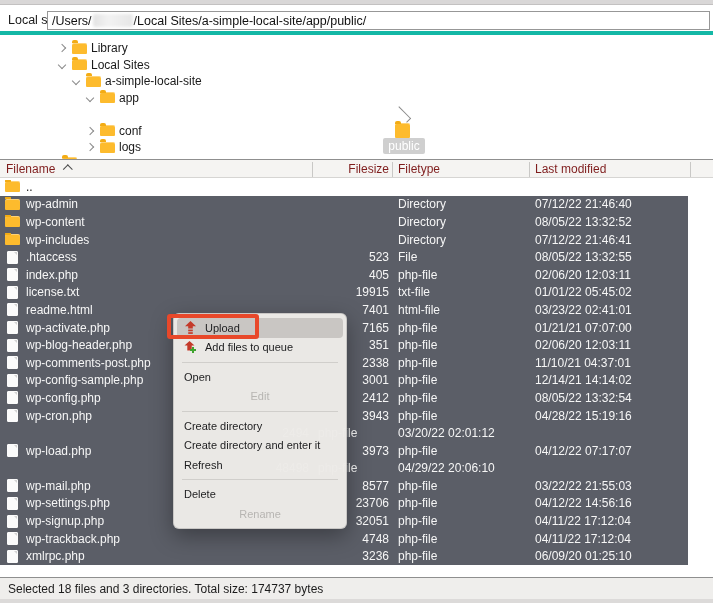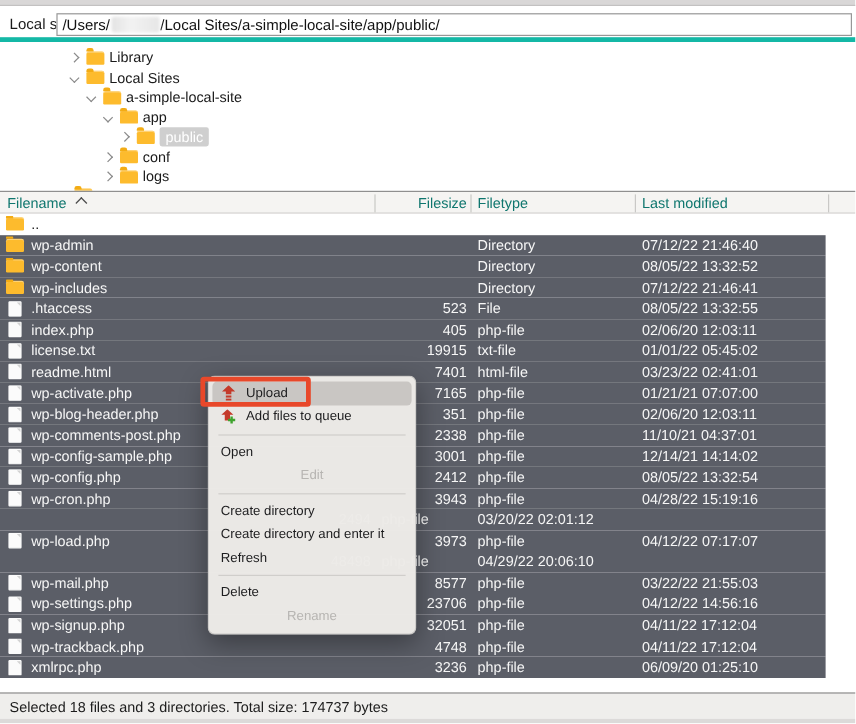--- a/index.html
+++ b/index.html
@@ -29,21 +29,21 @@
   .icon-folder { flex:0 0 15px; width:15px; height:11px; background:#fdbb2d; border-radius:2px 2px 1px 1px;
     position:relative; margin-right:4px; box-shadow: inset 0 1px 0 rgba(255,255,255,.35); }
   .icon-folder::before { content:""; position:absolute; top:-2.5px; left:0; width:6px; height:3px;
     background:#f3ac14; border-radius:2px 2px 0 0; }
   .tree-label { white-space:nowrap; }
   .tree-label.sel { background:#cfcfcf; color:#fff; padding:1px 5px; border-radius:2px; }
   .clipped-folder { position:absolute; left:62px; top:122px; }
   
   .list-header { position:absolute; top:159px; left:0; width:713px; height:19px; background:#f5f4f2;
     border-top:1px solid #8f8f8f; border-bottom:1px solid #d6d5d3;
-    display:grid; grid-template-columns:313px 80px 137px 1fr; align-items:center; font-size:12px; color:#0f766e; }
+    display:grid; grid-template-columns:313px 80px 137px 1fr; align-items:center; font-size:12px; color:#7f1d1d; }
   .hc-name { display:flex; align-items:center; padding-left:6px; }
   .chev-up { width:7px; height:7px; border-left:1.6px solid #4a4a4a; border-top:1.6px solid #4a4a4a;
     transform:rotate(45deg) translateY(1px); display:inline-block; margin-left:10px; }
   .hc-size { text-align:right; padding-right:4px; }
   .hc-type { padding-left:5px; }
   .hc-mod  { padding-left:5px; }
   .hdr-div { position:absolute; top:2px; width:1px; height:15px; background:#c9c8c6; }
   
   .file-list { position:absolute; top:178px; left:0; width:713px; }
   .file-row { display:grid; grid-template-columns:313px 80px 137px 158px; width:688px; height:17.6px;
@@ -116,21 +116,21 @@
         <span class="icon-folder"></span>
         <span class="tree-label">a-simple-local-site</span>
       </div>
       <div class="tree-row" style="padding-left: 81px;">
         <span class="tw">
           <span class="chev down"></span>
         </span>
         <span class="icon-folder"></span>
         <span class="tree-label">app</span>
       </div>
-      <div class="tree-row" style="padding-left: 95px;">
+      <div class="tree-row" style="padding-left: 95px; flex-direction: column;">
         <span class="tw">
           <span class="chev"></span>
         </span>
         <span class="icon-folder"></span>
         <span class="tree-label sel">public</span>
       </div>
       <div class="tree-row" style="padding-left: 81px;">
         <span class="tw">
           <span class="chev"></span>
         </span>

